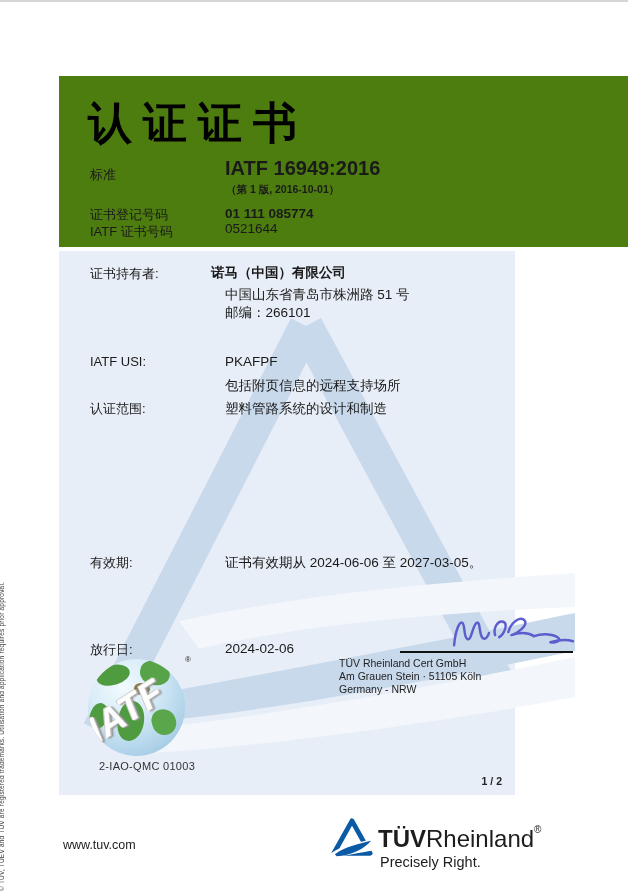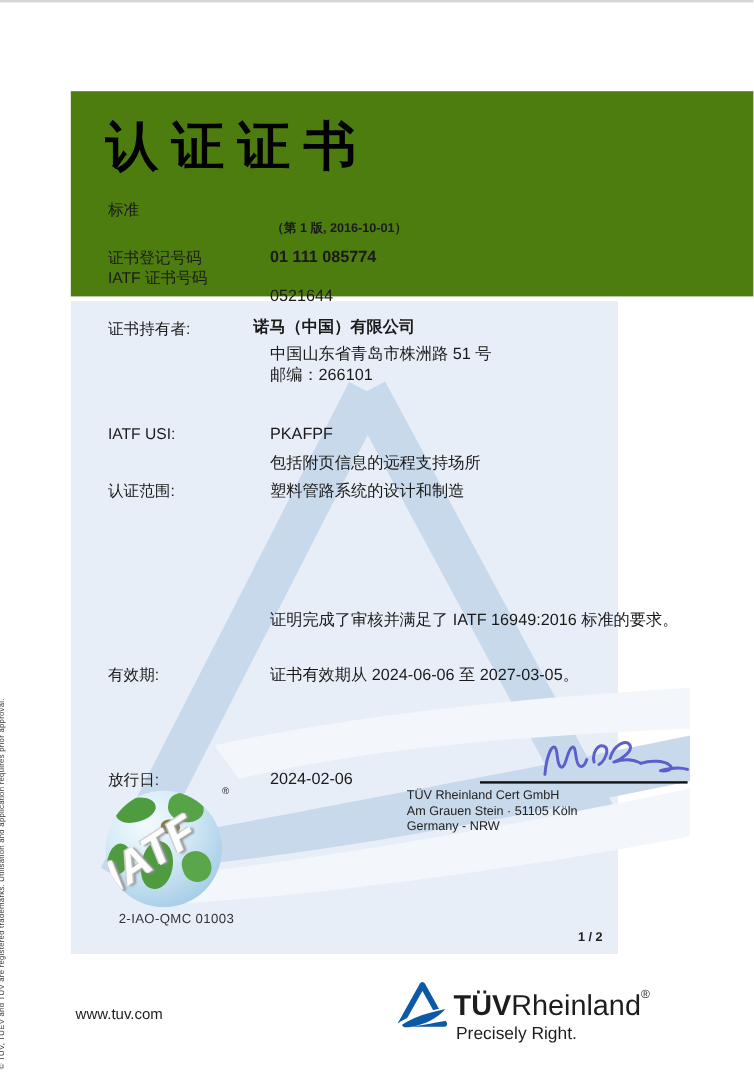--- a/index.html
+++ b/index.html
@@ -87,27 +87,28 @@
 </style>
 </head>
 <body>
 
 <div id="page">
 
   <div id="panel-top">
     <div class="cert-title">认证证书</div>
 
     <div class="abs lbl" style="left:31px; top:90px;">标准</div>
+    <div class="abs std-val" style="left:166px; top:81px;">IATF 16949:2016</div>
     <div class="abs edition" style="left:167px; top:107px;">（第 1 版, 2016-10-01）</div>
 
     <div class="abs lbl" style="left:31px; top:130px;">证书登记号码</div>
     <div class="abs val b" style="left:166px; top:130px;">01 111 085774</div>
 
     <div class="abs lbl" style="left:31px; top:147px;">IATF 证书号码</div>
-    <div class="abs val" style="left:166px; top:163px;">0521644</div>
+    <div class="abs val" style="left:166px; top:145px;">0521644</div>
   </div>
 
   <div id="panel-main">
 
     <svg id="watermark" viewBox="0 0 516 544">
       <path d="M247,75 L40,480" stroke="#c9d9ec" stroke-width="34" fill="none"></path>
       <path d="M247,75 L450,452" stroke="#c9d9ec" stroke-width="34" fill="none"></path>
       <path d="M120,370 C260,340 400,330 516,322 L516,356 C380,362 250,372 140,398 Z" fill="#f3f7fc"></path>
       <path d="M60,450 C220,420 380,390 516,362 L516,400 C360,432 200,462 80,472 Z" fill="#c9d9ec"></path>
       <path d="M70,480 C240,462 400,430 516,406 L516,446 C380,472 200,496 90,502 Z" fill="#f3f7fc"></path>
@@ -118,21 +119,20 @@
     <div class="abs val" style="left:166px; top:35px;">中国山东省青岛市株洲路 51 号</div>
     <div class="abs val" style="left:166px; top:53px;">邮编：266101</div>
 
     <div class="abs lbl" style="left:31px; top:103px;">IATF USI:</div>
     <div class="abs val" style="left:166px; top:103px;">PKAFPF</div>
     <div class="abs val" style="left:166px; top:126px;">包括附页信息的远程支持场所</div>
 
     <div class="abs lbl" style="left:31px; top:149px;">认证范围:</div>
     <div class="abs val" style="left:166px; top:149px;">塑料管路系统的设计和制造</div>
 
-    <div class="abs val" style="left:166px; top:257px;">证明完成了审核并满足了 IATF 16949:2016 标准的要求。</div>
 
     <div class="abs lbl" style="left:31px; top:303px;">有效期:</div>
     <div class="abs val" style="left:166px; top:303px;">证书有效期从 2024-06-06 至 2027-03-05。</div>
 
     <div class="abs lbl" style="left:31px; top:390px;">放行日:</div>
     <div class="abs val" style="left:166px; top:390px;">2024-02-06</div>
 
     <svg id="sig-script" viewBox="0 0 125 40">
       <g stroke="#5d5dcc" stroke-width="2.4" fill="none" stroke-linecap="round" stroke-linejoin="round">
         <path d="M5,33 C6,20 10,9 13,11 C16,13 14,25 18,27 C22,29 23,13 27,11 C31,9 29,23 33,26 C36,28 38,24 39,21"></path>

